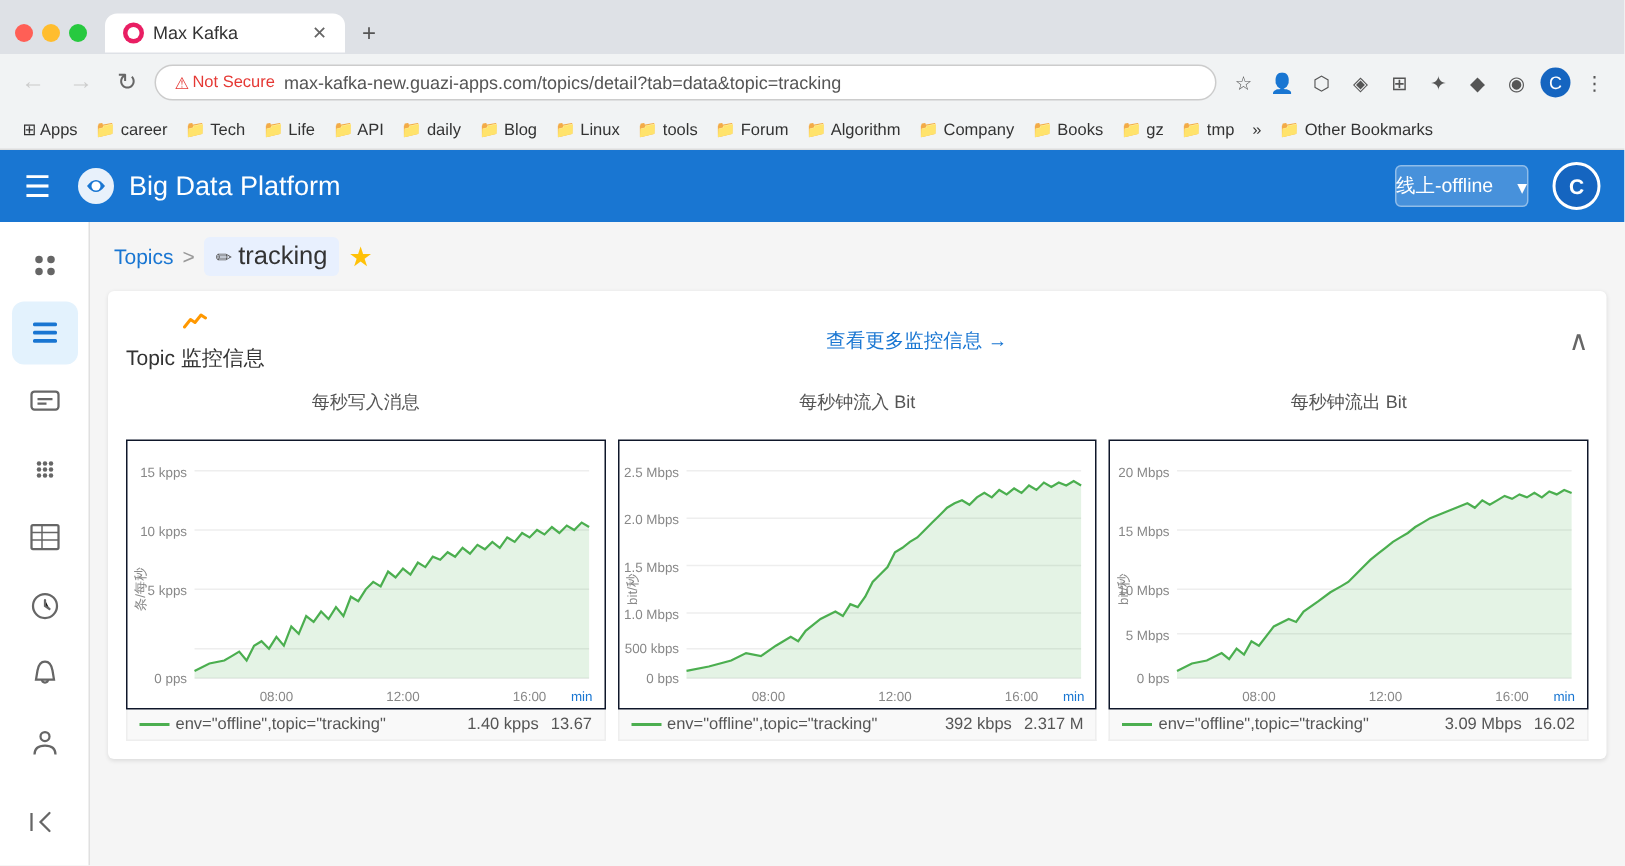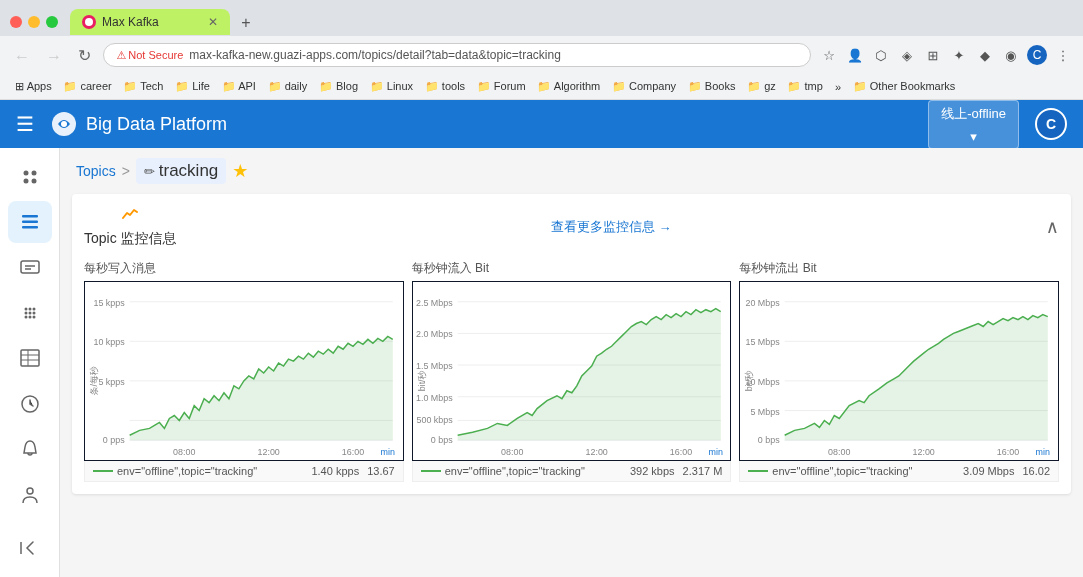--- a/index.html
+++ b/index.html
@@ -4,21 +4,21 @@
   <style>
     * { margin: 0; padding: 0; box-sizing: border-box; }
     body { font-family: 'Arial', sans-serif; width: 1083px; height: 577px; overflow: hidden; background: #f5f5f5; }
     .browser-title-bar { display: flex; align-items: center; padding: 8px 10px 0; height: 36px; background: #dee1e6; }
     .browser-dots { display: flex; gap: 6px; margin-right: 12px; }
     .browser-dot { width: 12px; height: 12px; border-radius: 50%; }
     .dot-red { background: #ff5f56; }
     .dot-yellow { background: #ffbd2e; }
     .dot-green { background: #27c93f; }
     .browser-tabs { display: flex; align-items: flex-end; flex: 1; }
-    .browser-tab { background: #bef264; border-radius: 8px 8px 0 0; padding: 6px 12px; display: flex; align-items: center; gap: 6px; font-size: 12px; color: #333; min-width: 160px; max-width: 200px; }
+    .browser-tab { background: #ffffff; border-radius: 8px 8px 0 0; padding: 6px 12px; display: flex; align-items: center; gap: 6px; font-size: 12px; color: #333; min-width: 160px; max-width: 200px; }
     .browser-tab-icon { width: 14px; height: 14px; background: #e91e63; border-radius: 50%; display: flex; align-items: center; justify-content: center; }
     .browser-tab-title { font-size: 12px; flex: 1; }
     .browser-tab-close { font-size: 12px; color: #666; cursor: pointer; }
     .new-tab-btn { width: 24px; height: 24px; display: flex; align-items: center; justify-content: center; color: #555; font-size: 16px; margin-left: 4px; }
 
     .browser-nav-bar { background: #f1f3f4; display: flex; align-items: center; padding: 4px 10px; gap: 8px; height: 38px; }
     .nav-btn { color: #666; font-size: 16px; cursor: pointer; padding: 4px; }
     .nav-btn.disabled { color: #ccc; }
     .address-bar { flex: 1; background: #fff; border: 1px solid #ccc; border-radius: 20px; padding: 4px 12px; font-size: 12px; color: #333; display: flex; align-items: center; gap: 6px; }
     .not-secure { color: #e53935; font-size: 11px; display: flex; align-items: center; gap: 2px; }
@@ -29,21 +29,21 @@
     .bookmarks-bar { background: #f1f3f4; display: flex; align-items: center; padding: 2px 10px; gap: 2px; height: 26px; border-bottom: 1px solid #ddd; overflow: hidden; }
     .bookmark-item { font-size: 11px; color: #333; padding: 2px 5px; border-radius: 3px; cursor: pointer; white-space: nowrap; display: flex; align-items: center; gap: 3px; }
 
     
     .app-container { display: flex; flex-direction: column; height: calc(577px - 100px); }
     .app-header { background: #1976d2; color: white; display: flex; align-items: center; padding: 0 16px; height: 48px; gap: 16px; }
     .menu-icon { font-size: 20px; cursor: pointer; }
     .app-logo { display: flex; align-items: center; gap: 8px; font-size: 18px; font-weight: 500; }
     .logo-icon { width: 28px; height: 28px; }
     .header-spacer { flex: 1; }
-    .env-selector { background: rgba(255,255,255,0.2); border: 1px solid rgba(255,255,255,0.4); border-radius: 4px; color: white; padding: 4px 12px; font-size: 13px; display: flex; align-items: center; gap: 6px; cursor: pointer; flex-direction: column; }
+    .env-selector { background: rgba(255,255,255,0.2); border: 1px solid rgba(255,255,255,0.4); border-radius: 4px; color: white; padding: 4px 0; font-size: 13px; display: flex; align-items: center; gap: 16px; cursor: pointer; }
     .user-avatar { width: 32px; height: 32px; border-radius: 50%; background: #1565c0; border: 2px solid white; display: flex; align-items: center; justify-content: center; font-size: 14px; font-weight: bold; color: white; }
 
     .app-body { display: flex; flex: 1; overflow: hidden; }
 
     
     .sidebar { width: 60px; background: #fff; border-right: 1px solid #e0e0e0; display: flex; flex-direction: column; align-items: center; padding: 8px 0; gap: 4px; }
     .sidebar-item { width: 44px; height: 44px; display: flex; align-items: center; justify-content: center; border-radius: 8px; cursor: pointer; color: #666; font-size: 20px; }
     .sidebar-item.active { background: #e3f2fd; color: #1976d2; }
 
     
@@ -60,21 +60,21 @@
 
     
     .monitor-card { background: #fff; margin: 0 12px 12px; border-radius: 4px; box-shadow: 0 1px 3px rgba(0,0,0,0.1); padding: 12px; }
     .monitor-header { display: flex; align-items: center; justify-content: space-between; margin-bottom: 12px; }
     .monitor-title { display: flex; align-items: center; gap: 8px; font-size: 14px; font-weight: 400; color: #333; flex-direction: column; }
     .monitor-link { color: #1976d2; font-size: 13px; text-decoration: none; display: flex; align-items: center; gap: 4px; }
     .collapse-btn { color: #666; font-size: 18px; cursor: pointer; }
 
     .charts-row { display: flex; gap: 8px; }
     .chart-container { flex: 1; min-width: 0; }
-    .chart-title { text-align: left; font-size: 12px; color: #555; margin-bottom: 4px; }
+    .chart-title { text-align: center; font-size: 12px; color: #555; margin-bottom: 16px; }
     .chart-wrapper { position: relative; height: 180px; border: 1px solid #0f172a; background: #fff; }
 
     
     .chart-svg { width: 100%; height: 100%; }
 
     .chart-legend { display: flex; align-items: center; justify-content: space-between; padding: 4px 8px; background: #f9f9f9; border: 1px solid #eee; border-top: none; font-size: 11px; color: #555; }
     .legend-item { display: flex; align-items: center; gap: 4px; }
     .legend-line { width: 20px; height: 2px; background: #4caf50; }
     .legend-values { display: flex; gap: 8px; }
   </style>

